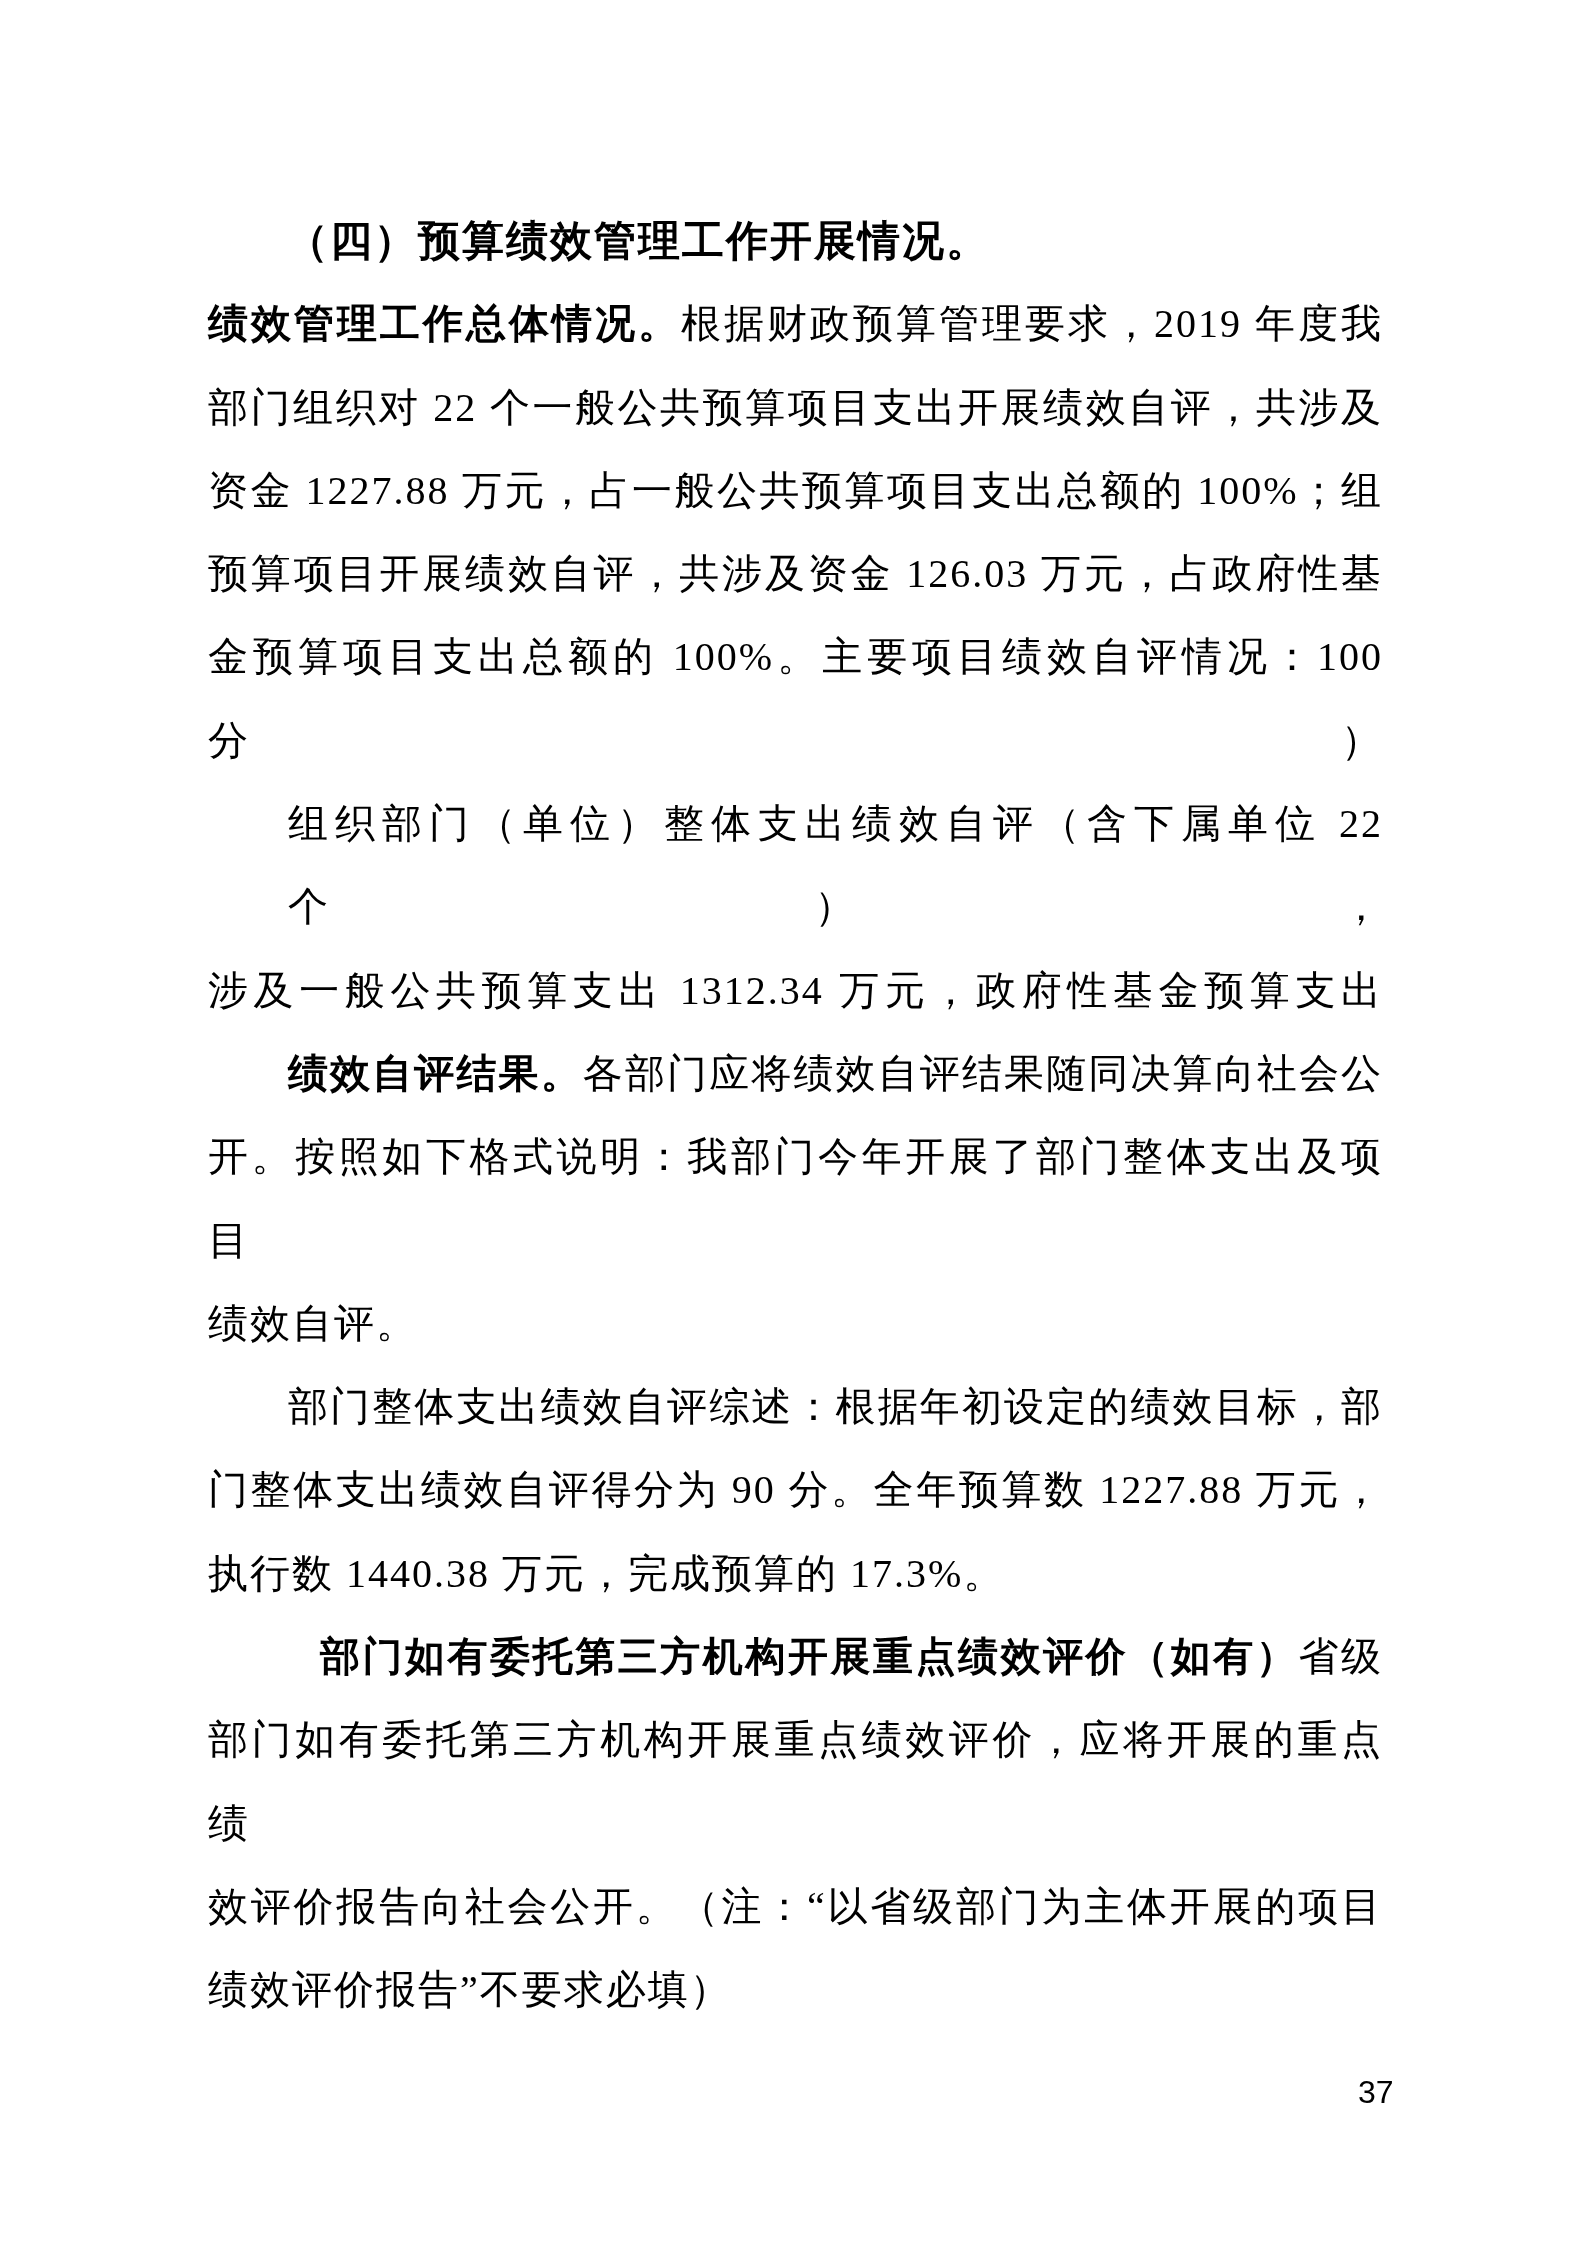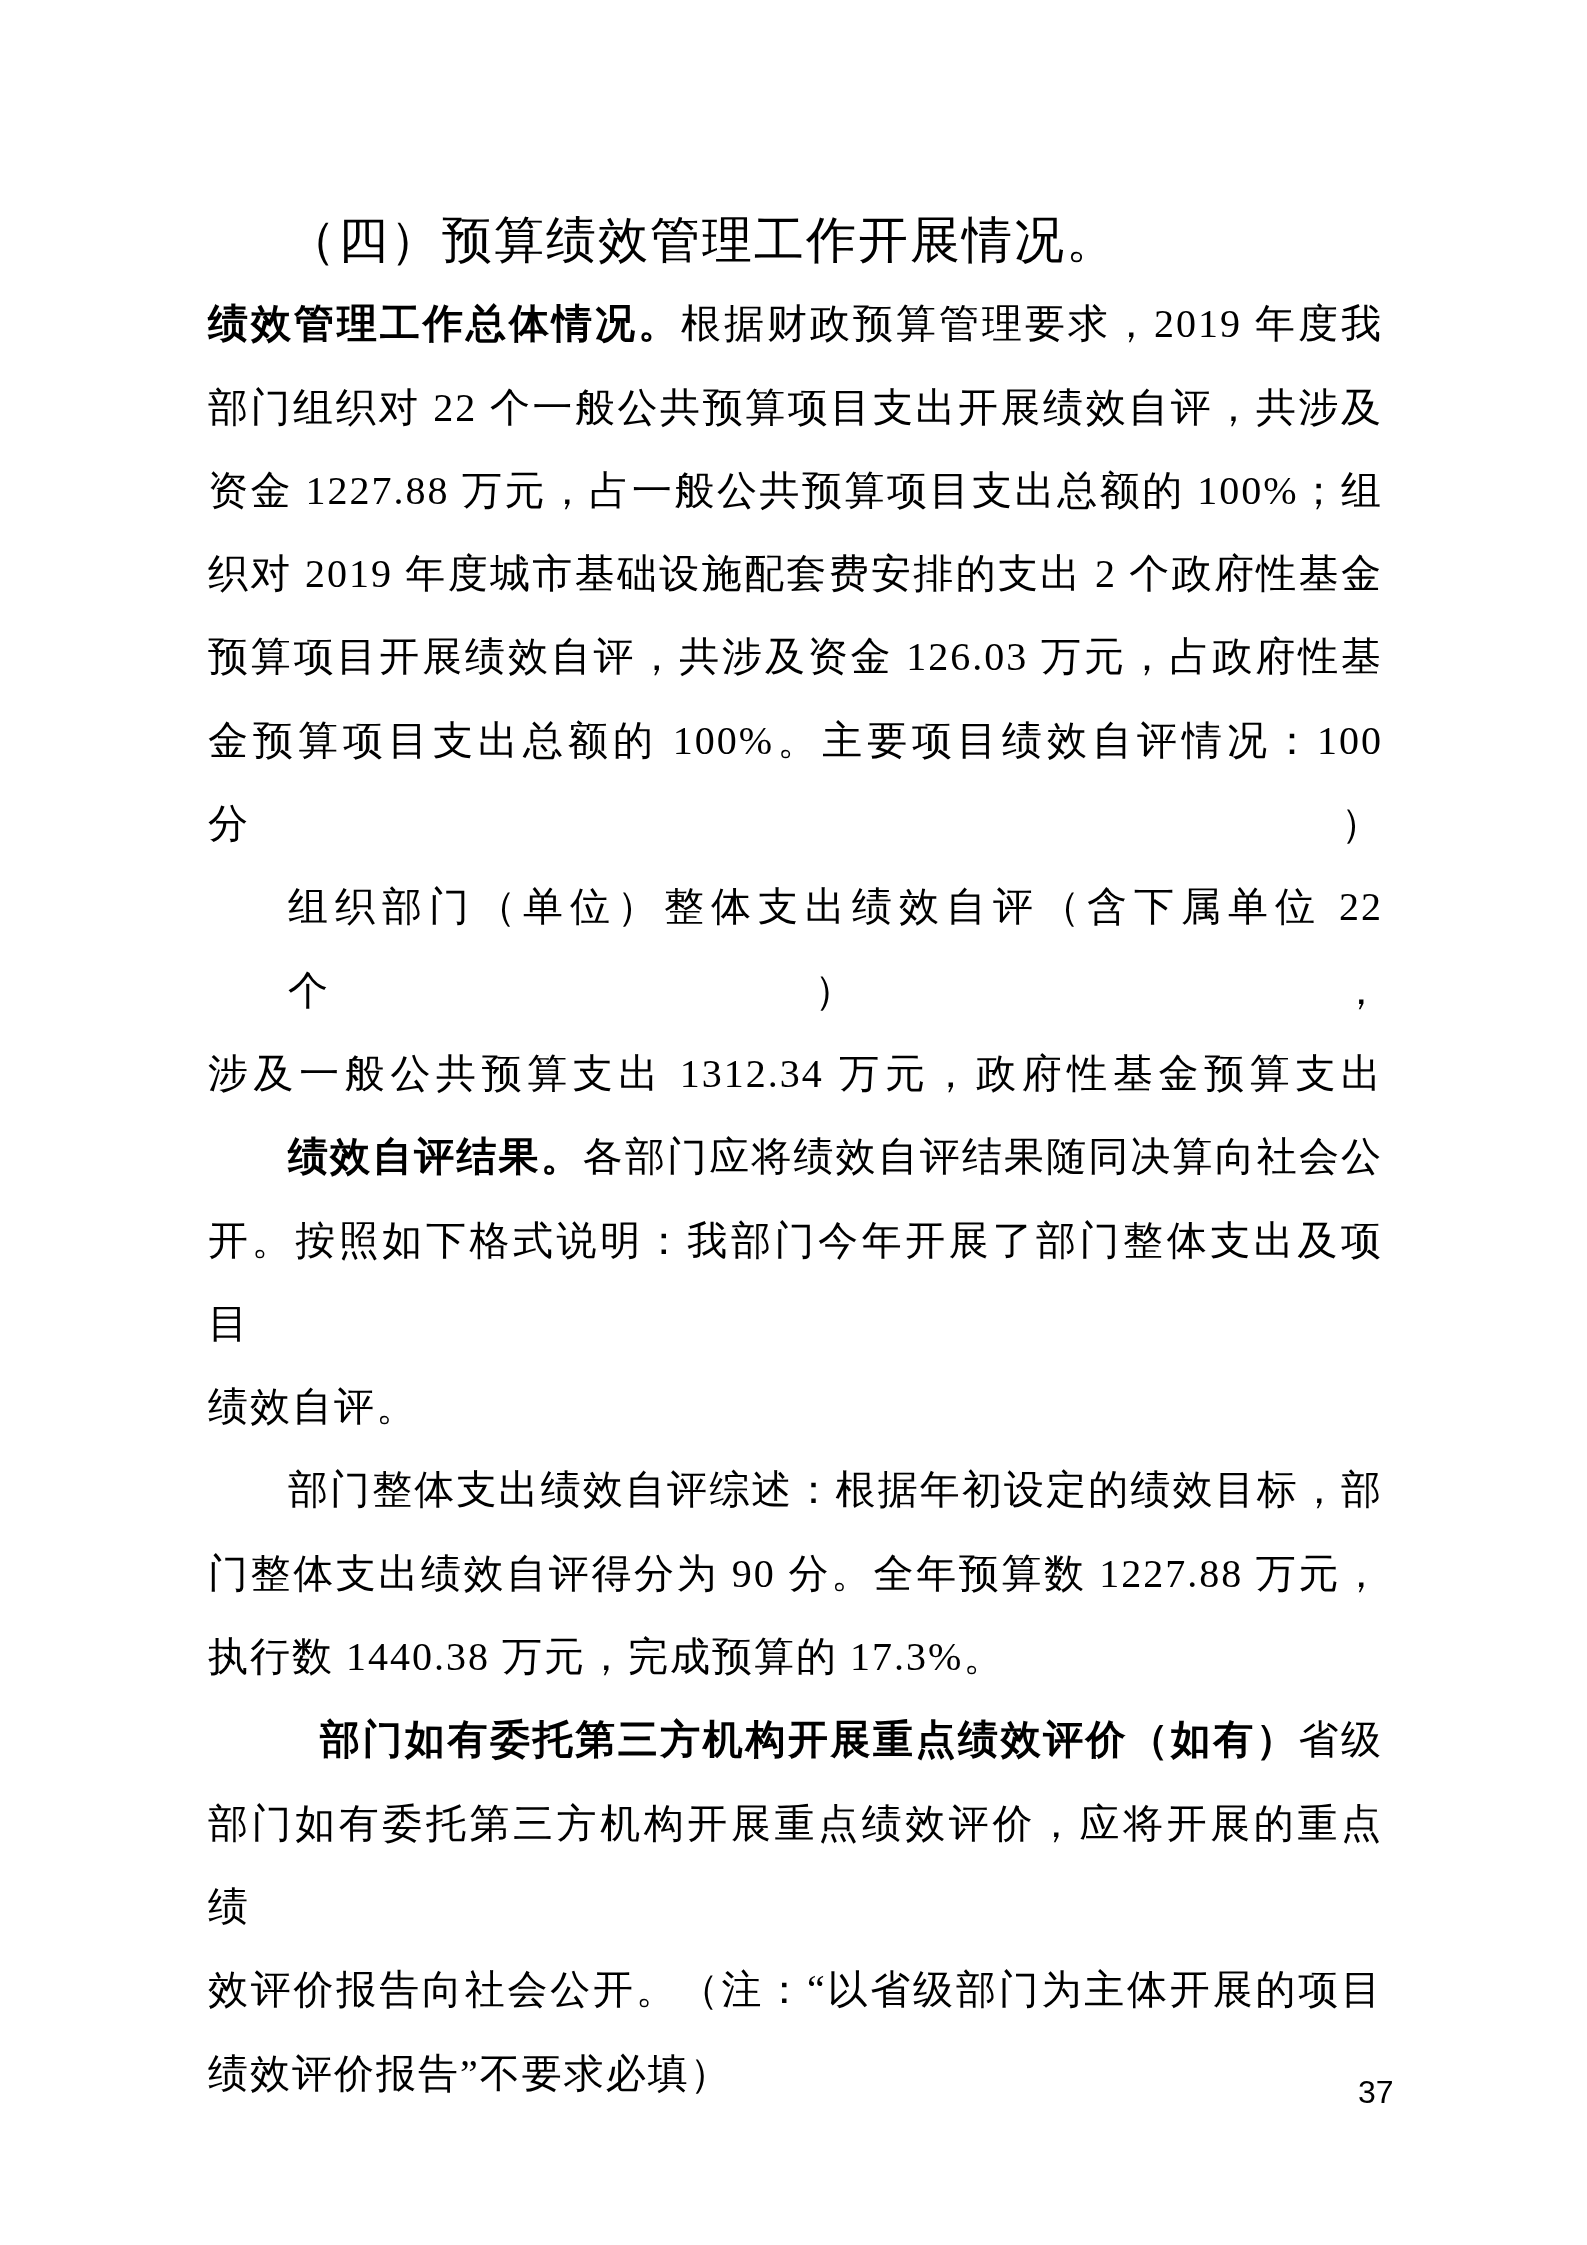--- a/index.html
+++ b/index.html
@@ -20,22 +20,22 @@
     position: absolute;
     left: 208px;
     top: 199px;
     width: 1175px;
     font-size: 40px;
     line-height: 83.3px;
     letter-spacing: 2px;
   }
   .doc-heading {
     font-family: "Liberation Sans", "DejaVu Sans", sans-serif;
-    font-weight: 400;
-    font-size: 50px;
+    font-weight: 700;
+    font-size: 42px;
     padding-left: 78px;
     white-space: nowrap;
   }
   .doc-line {
     text-align: left;
     white-space: nowrap;
   }
   .doc-line.justify {
     white-space: normal;
     text-align: justify;
@@ -63,21 +63,20 @@
 </head>
 <body>
 
 <div class="page">
   <div class="doc">
     <div class="doc-heading">（四）预算绩效管理工作开展情况。</div>
     <div>
         <div class="doc-line justify"><span class="seg seg-bold">绩效管理工作总体情况。</span><span class="seg">根据财政预算管理要求，2019 年度我</span></div>
         <div class="doc-line justify"><span class="seg">部门组织对 22 个一般公共预算项目支出开展绩效自评，共涉及</span></div>
         <div class="doc-line justify"><span class="seg">资金 1227.88 万元，占一般公共预算项目支出总额的 100%；组</span></div>
-        <div class="doc-line justify"><span class="seg">织对 2019 年度城市基础设施配套费安排的支出 2 个政府性基金</span></div>
         <div class="doc-line justify"><span class="seg">预算项目开展绩效自评，共涉及资金 126.03 万元，占政府性基</span></div>
         <div class="doc-line justify"><span class="seg">金预算项目支出总额的 100%。主要项目绩效自评情况：100 分）</span></div>
         <div class="doc-line justify" style="padding-left: 80px;"><span class="seg">组织部门（单位）整体支出绩效自评（含下属单位 22 个），</span></div>
         <div class="doc-line justify"><span class="seg">涉及一般公共预算支出 1312.34 万元，政府性基金预算支出</span></div>
         <div class="doc-line justify" style="padding-left: 80px;"><span class="seg seg-bold">绩效自评结果。</span><span class="seg">各部门应将绩效自评结果随同决算向社会公</span></div>
         <div class="doc-line justify"><span class="seg">开。按照如下格式说明：我部门今年开展了部门整体支出及项目</span></div>
         <div class="doc-line"><span class="seg">绩效自评。</span></div>
         <div class="doc-line justify" style="padding-left: 80px;"><span class="seg">部门整体支出绩效自评综述：根据年初设定的绩效目标，部</span></div>
         <div class="doc-line justify"><span class="seg">门整体支出绩效自评得分为 90 分。全年预算数 1227.88 万元，</span></div>
         <div class="doc-line"><span class="seg">执行数 1440.38 万元，完成预算的 17.3%。</span></div>

